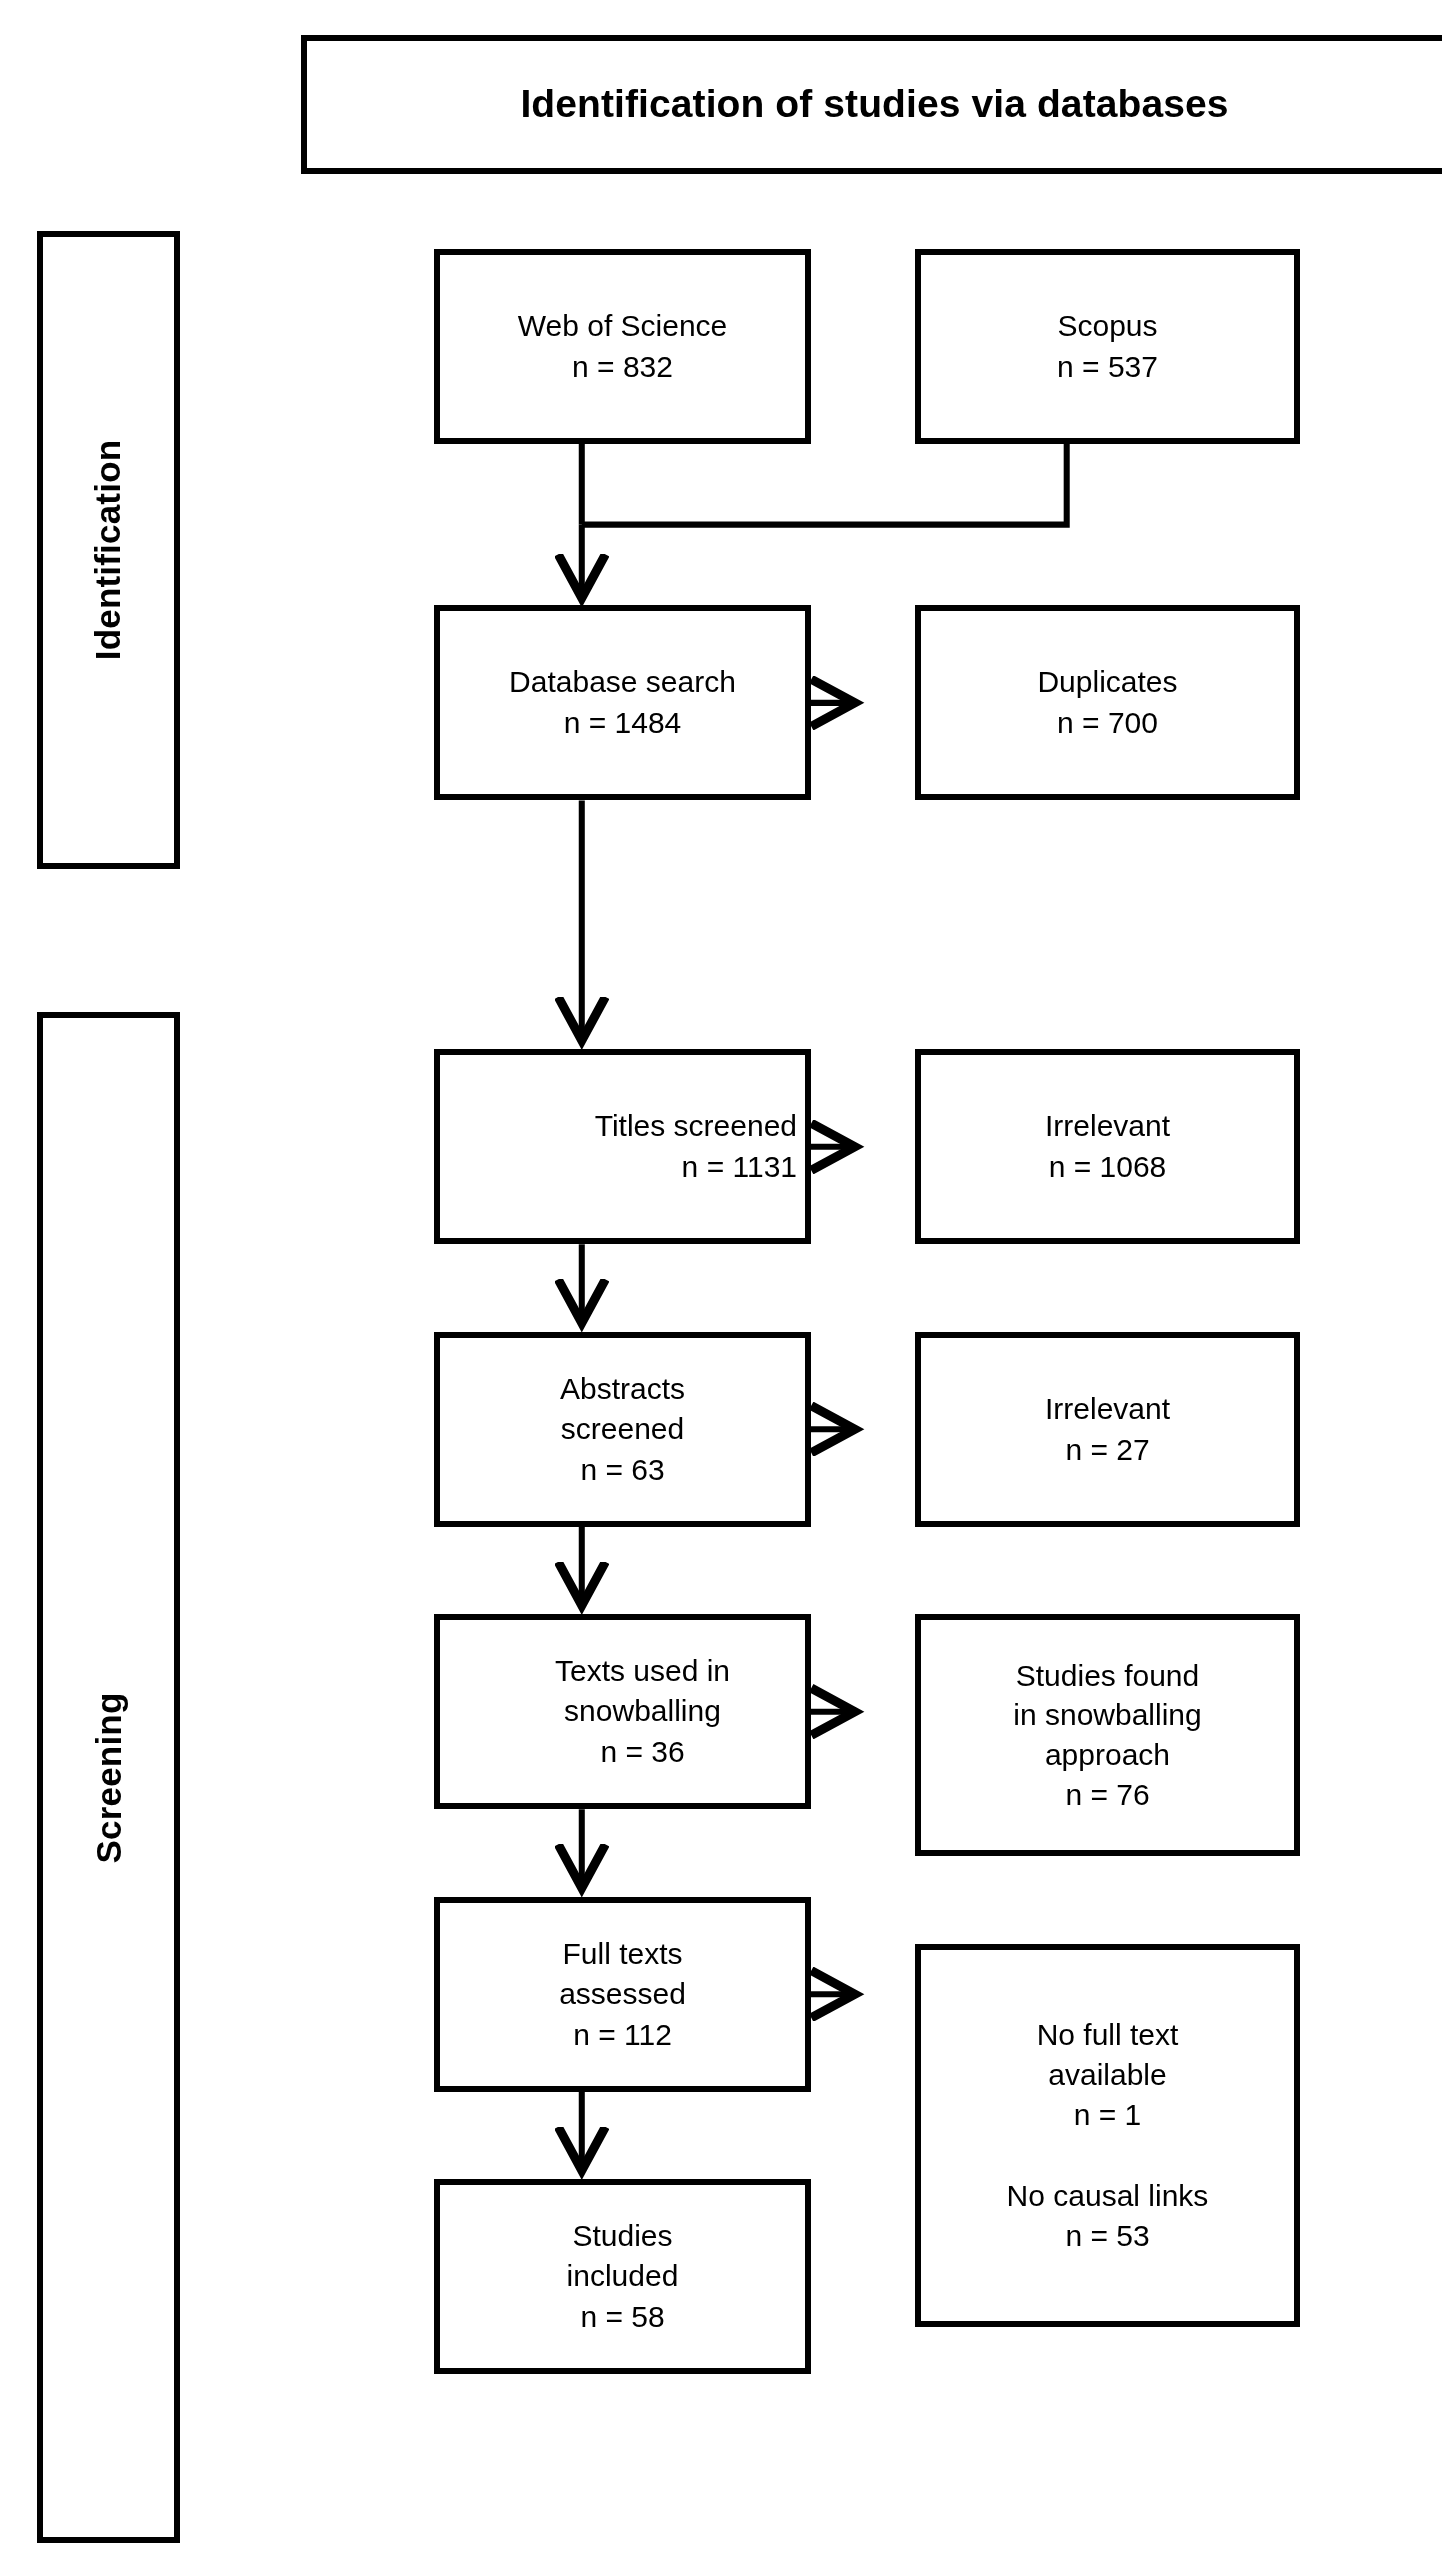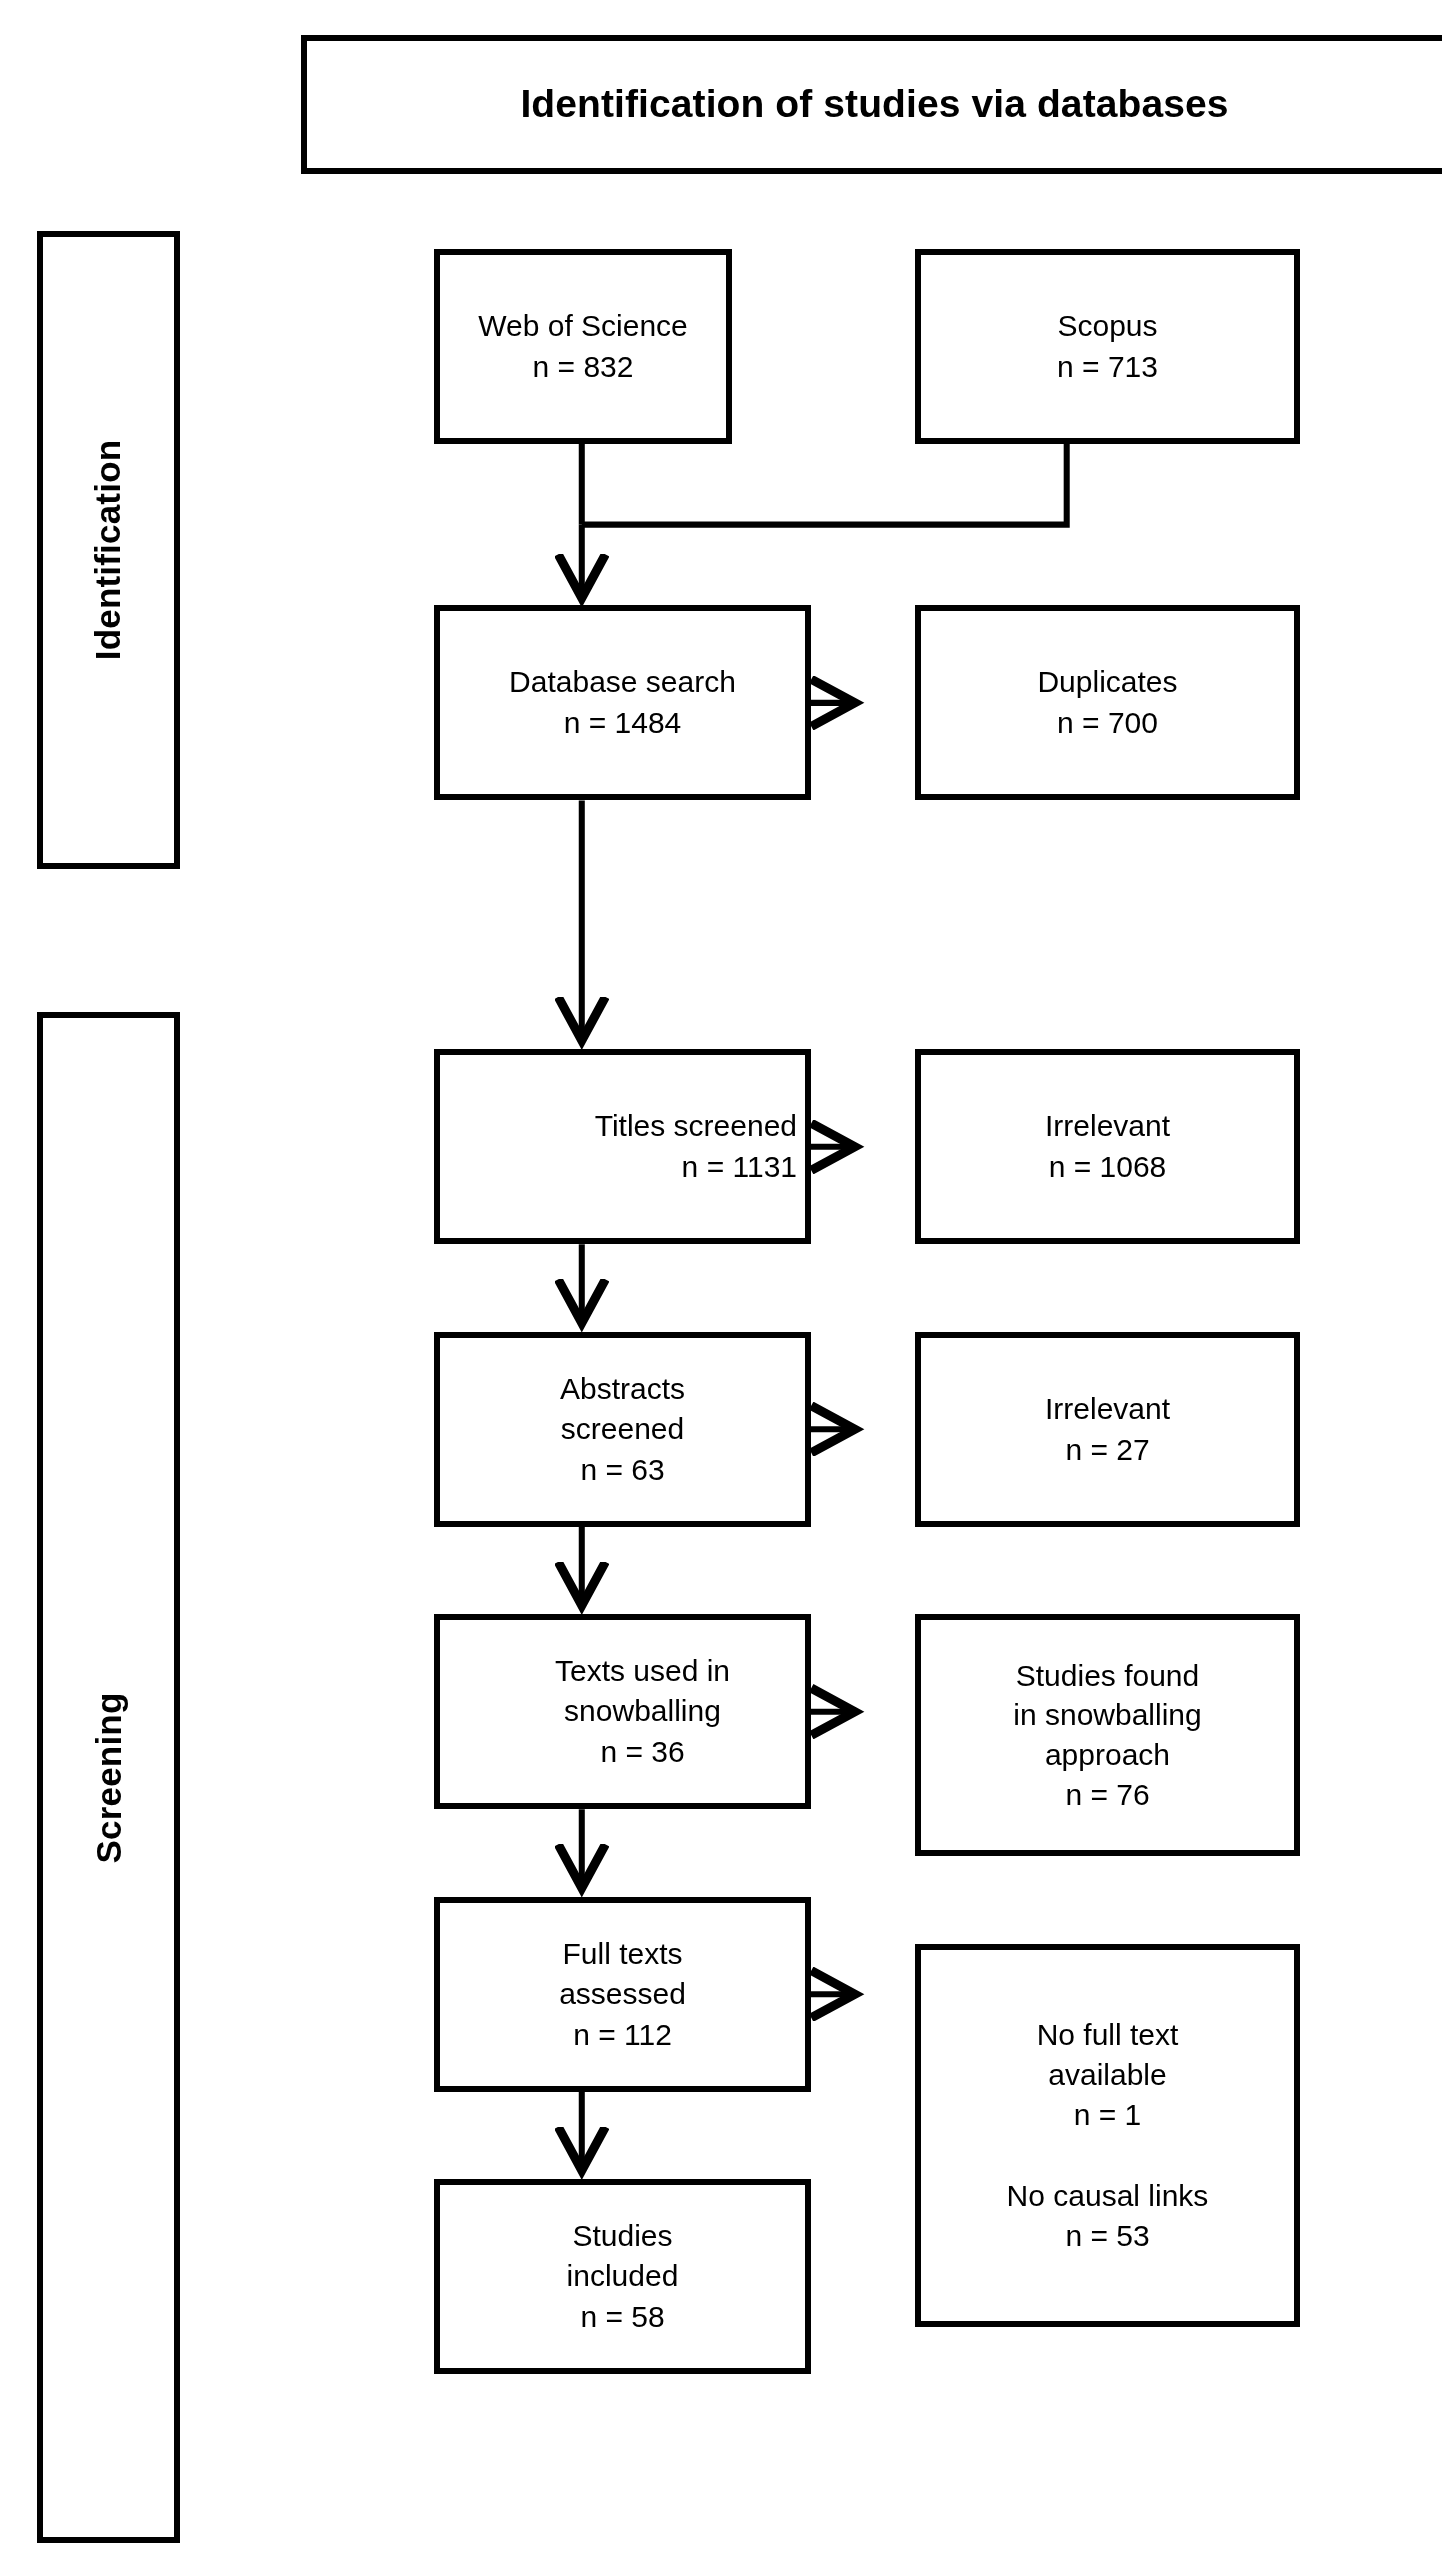--- a/index.html
+++ b/index.html
@@ -34,21 +34,21 @@
     display:flex;align-items:center;justify-content:center;
   }
   .phase .vtxt{
     transform:rotate(-90deg);white-space:nowrap;
     font-size:35px;font-weight:700;letter-spacing:0.2px;
   }
   #phase-identification{left:37px;top:231px;width:143px;height:638px;}
   #phase-screening{left:37px;top:1012px;width:143px;height:1531px;}
 
   
-  #box-wos       {left:393px; top:249px;  width:298px; height:195px;}
+  #box-wos       {left:393px; top:249px;  width:377px; height:195px;}
   #box-scopus    {left:874px;top:249px;  width:385px; height:195px;}
   #box-dbsearch  {left:393px; top:605px;  width:377px; height:195px;}
   #box-duplicates{left:874px;top:605px;  width:385px; height:195px;}
   #box-titles    {left:393px; top:1049px; width:377px; height:195px;text-align:right;}
   #box-irr1      {left:874px;top:1049px; width:385px; height:195px;}
   #box-abstracts {left:393px; top:1332px; width:377px; height:195px;}
   #box-irr2      {left:874px;top:1332px; width:385px; height:195px;}
   #box-snowtexts {left:393px; top:1614px; width:377px; height:195px;padding-left:40px;}
   #box-snowfound {left:874px;top:1614px; width:385px; height:242px;}
   #box-fulltexts {left:393px; top:1897px; width:377px; height:195px;}
@@ -111,21 +111,21 @@
     </g>
   </svg>
 
   <div class="box" id="box-wos">
     <span class="txt">Web of Science
 n = 832</span>
   </div>
 
   <div class="box" id="box-scopus">
     <span class="txt">Scopus
-n = 713</span>
+n = 537</span>
   </div>
 
   <div class="box" id="box-dbsearch">
     <span class="txt">Database search
 n = 1484</span>
   </div>
 
   <div class="box" id="box-duplicates">
     <span class="txt">Duplicates
 n = 700</span>

